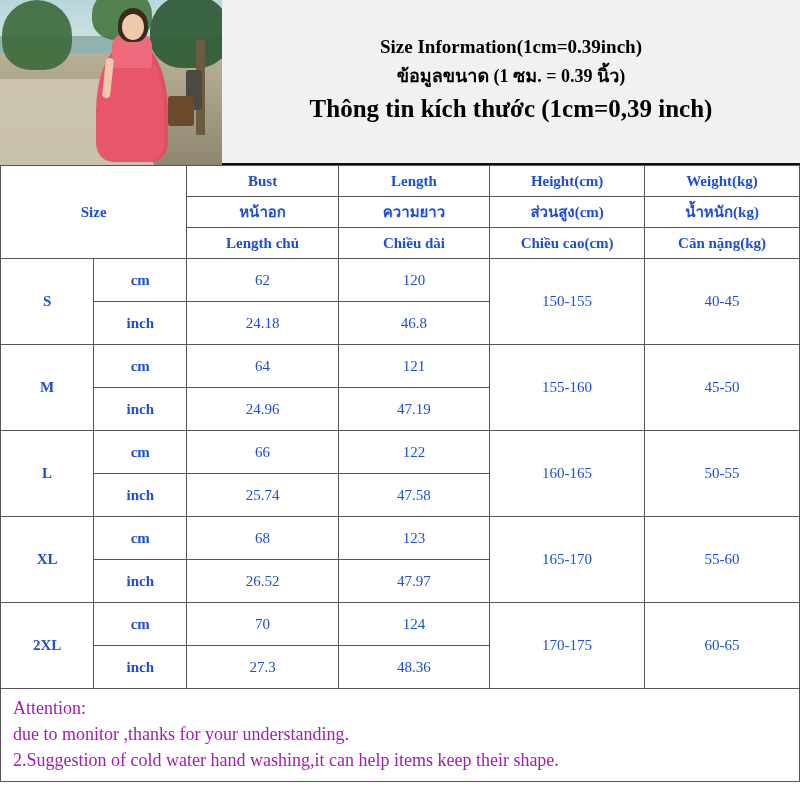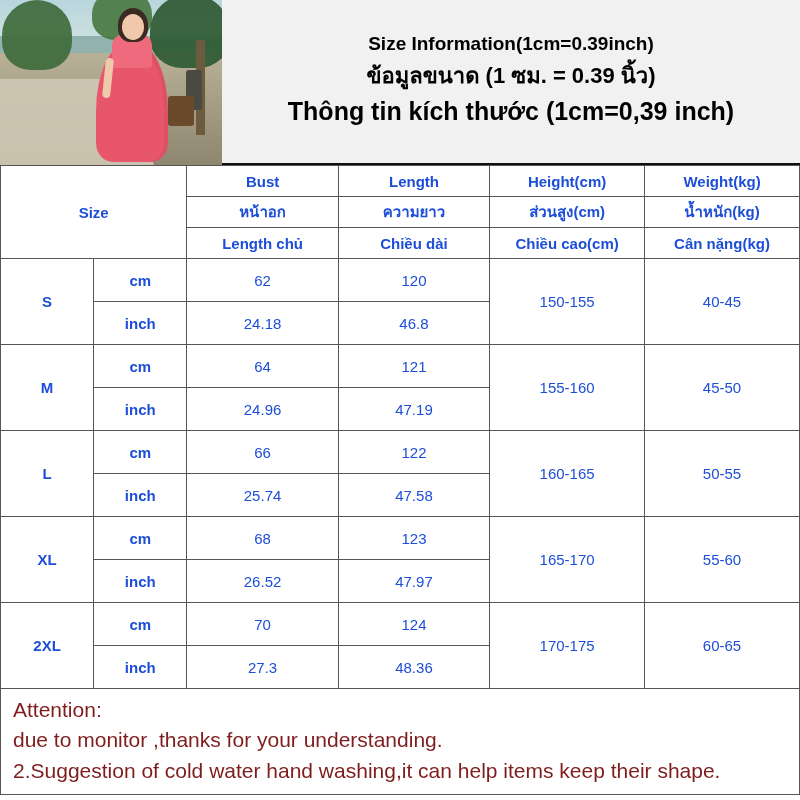--- a/index.html
+++ b/index.html
@@ -12,20 +12,21 @@
     background: #ffffff;
     font-family: "Liberation Sans", sans-serif;
     color: #111111;
     overflow: hidden;
   }
   .page {
     position: relative;
     width: 800px;
     height: 800px;
     box-sizing: border-box;
+    font-family: Liberation Serif, serif;
   }
 
   
   .header {
     display: flex;
     align-items: stretch;
     height: 165px;
     background: #f1f1f1;
     border-bottom: 2px solid #111;
     box-sizing: border-box;
@@ -142,21 +143,21 @@
     padding: 6px 10px 10px 10px;
     box-sizing: border-box;
   }
   .header-titles .t {
     font-weight: bold;
     font-size: 19px;
     line-height: 1.25;
     text-align: center;
     color: #000;
   }
-  .header-titles .t2 { font-size: 22px; }
+  .header-titles .t2 { font-size: 18px; }
   .header-titles .t3 { font-size: 25px; }
 
   
   table.size-table {
     border-collapse: collapse;
     width: 800px;
     table-layout: fixed;
   }
   table.size-table td, table.size-table th {
     border: 1px solid #555;
@@ -208,23 +209,23 @@
   
   .attention {
     border: 1px solid #555;
     border-top: none;
     box-sizing: border-box;
     width: 800px;
     padding: 6px 10px 8px 12px;
     background: #fff;
   }
   .attention .line {
-    font-size: 21px;
+    font-size: 18px;
     line-height: 1.45;
-    color: #7f1d1d;
+    color: #a21caf;
     white-space: nowrap;
   }
   .spacer-bottom {
     height: 60px;
     background: #fff;
   }
 </style>
 </head>
 <body>
 

